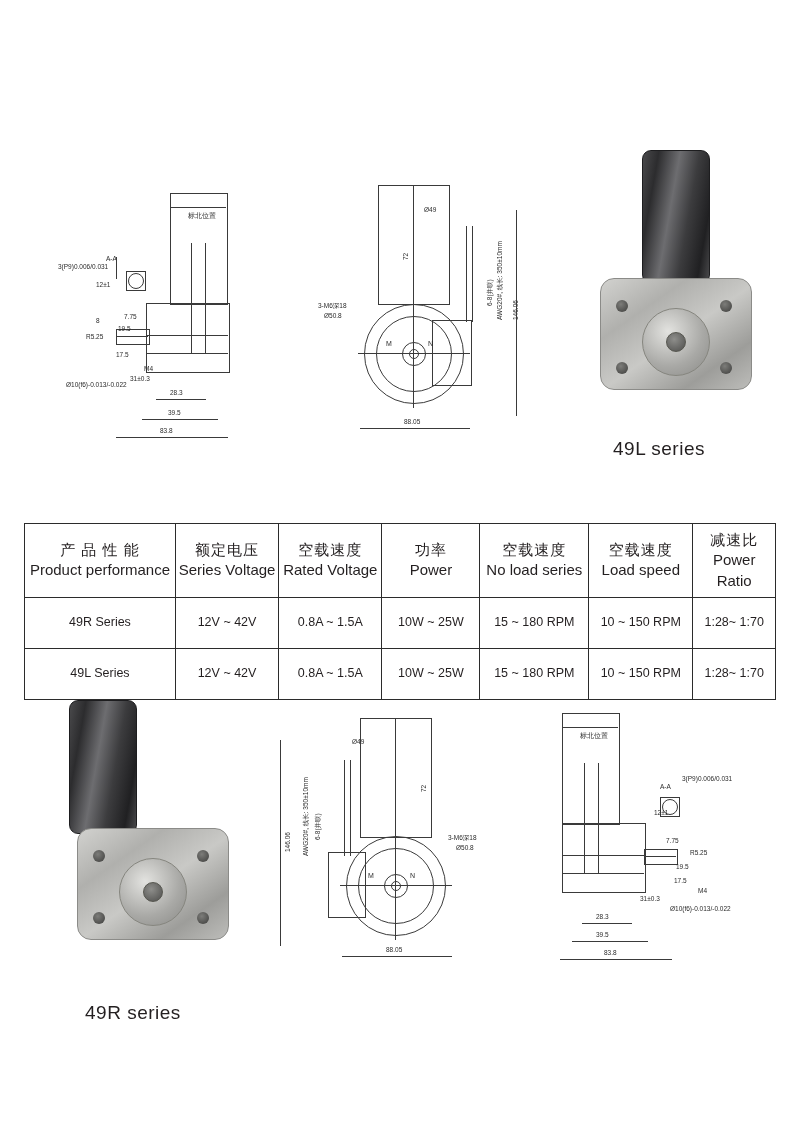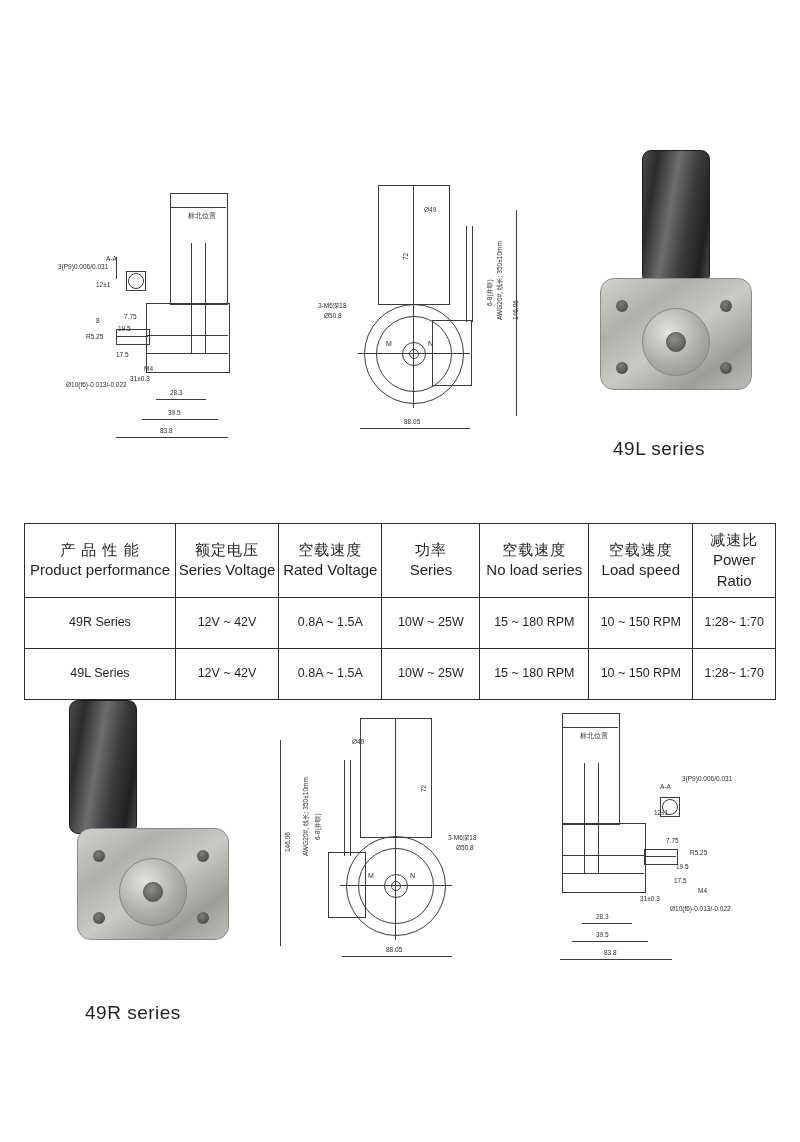--- a/index.html
+++ b/index.html
@@ -176,21 +176,21 @@
         <th style="width:103px;">
           <span class="th-cn">额定电压</span>
           <span class="th-en">Series Voltage</span>
         </th>
         <th style="width:103px;">
           <span class="th-cn">空载速度</span>
           <span class="th-en">Rated Voltage</span>
         </th>
         <th style="width:98px;">
           <span class="th-cn">功率</span>
-          <span class="th-en">Series</span>
+          <span class="th-en">Power</span>
         </th>
         <th style="width:110px;">
           <span class="th-cn">空载速度</span>
           <span class="th-en">No load series</span>
         </th>
         <th style="width:105px;">
           <span class="th-cn">空载速度</span>
           <span class="th-en">Load speed</span>
         </th>
         <th style="width:81px;">

